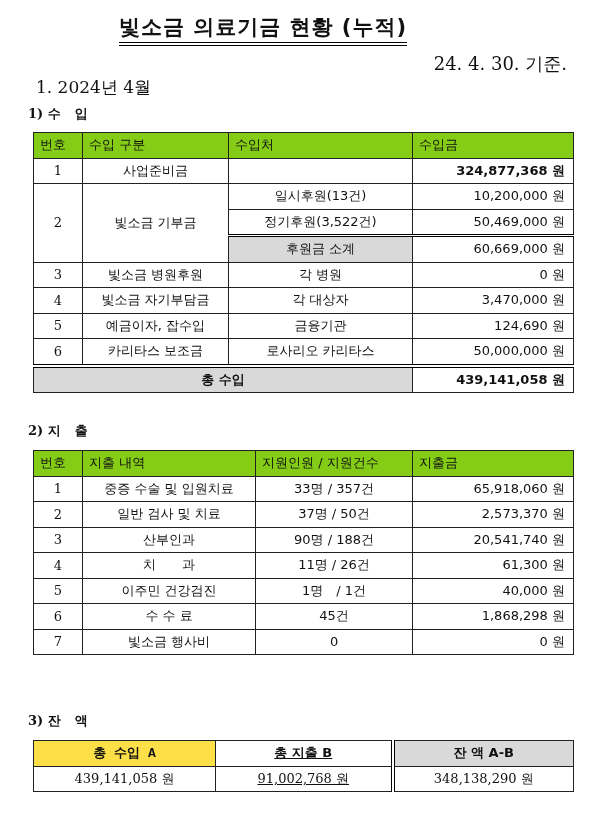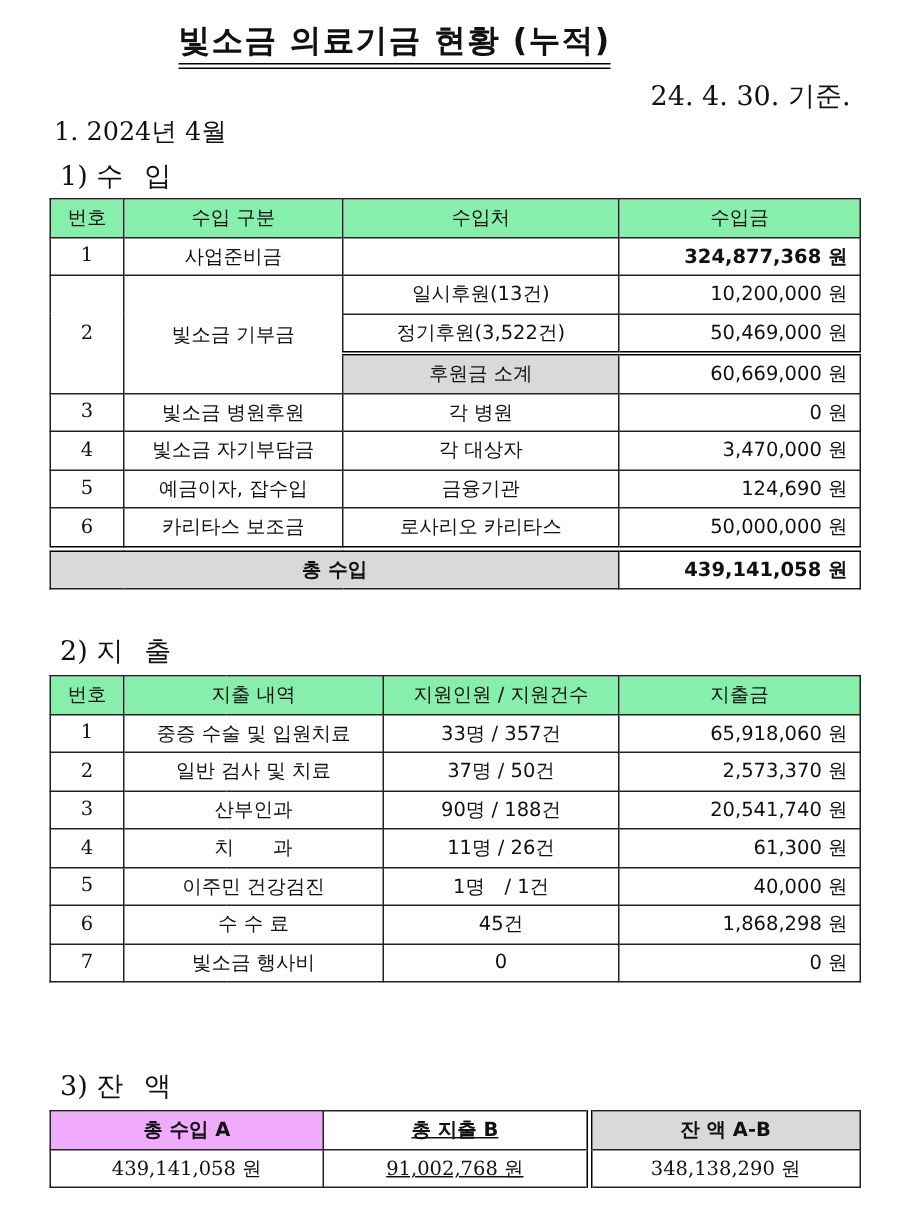--- a/index.html
+++ b/index.html
@@ -3,26 +3,26 @@
 <meta charset="utf-8">
 <style>
   html, body { margin: 0; padding: 0; background: #ffffff; }
   body { width: 603px; height: 817px; position: relative; overflow: hidden;
          font-family: "DejaVu Sans", "Liberation Sans", sans-serif; color: #111; }
   .title { position: absolute; left: 0; width: 526px; top: 14px; text-align: center;
            font-size: 21px; font-weight: bold; letter-spacing: 1px; }
   .title span { display: inline-block; border-bottom: 4px double #000; padding-bottom: 2px; line-height: 26px; }
   .date { position: absolute; right: 36px; top: 52px; font-size: 18px; font-family: "DejaVu Serif", serif; }
   .h1 { position: absolute; left: 36px; top: 76px; font-size: 17px; font-family: "DejaVu Serif", serif; }
-  .h2 { position: absolute; left: 40px; font-size: 18px; font-family: "DejaVu Serif", serif; }
+  .h2 { position: absolute; left: 28px; font-size: 13px; font-family: "DejaVu Serif", serif; font-weight: bold; }
   .h2 .sp { display: inline-block; width: 14px; }
 
   table { position: absolute; border-collapse: collapse; font-size: 13px; table-layout: fixed; }
   td, th { border: 1px solid #222; padding: 0 6px; height: 24.5px; font-weight: normal; white-space: nowrap; overflow: hidden; }
-  th { background: #86efac; text-align: center; }
+  th { background: #84cc16; text-align: left; }
   .c { text-align: center; }
   .r { text-align: right; padding-right: 8px; }
   .b { font-weight: bold; }
   .gray { background: #d9d9d9; }
   .num { font-family: "DejaVu Serif", serif; }
   .dbltop td { border-top: 4px double #000; margin-left: 24px; }
   .dblright { border-right: 4px double #000 !important; text-decoration: underline; }
   .dblbottom { border-bottom: 3px double #000 !important; margin-top: 16px; }
 </style>
 </head>
@@ -173,21 +173,21 @@
 </div>
 
 <table style="left:33px; top:740px; width:540px;">
   <colgroup>
       <col style="width:182px">
       <col style="width:177px">
       <col style="width:181px">
     </colgroup>
   <tbody>
       <tr>
-    <td class="c b" style="background:#f0abfc;">총 수입 A</td>
+    <td class="c b" style="background:#fde047;font-family:Liberation Mono, monospace;">총 수입 A</td>
     <td class="c b dblright" style="background:#fff;">총 지출 B</td>
     <td class="c b gray">잔 액 A-B</td>
   </tr>
   <tr>
     <td class="c num">439,141,058 원</td>
     <td class="c num dblright">91,002,768 원</td>
     <td class="c num">348,138,290 원</td>
   </tr>
 </tbody>
   </table>

